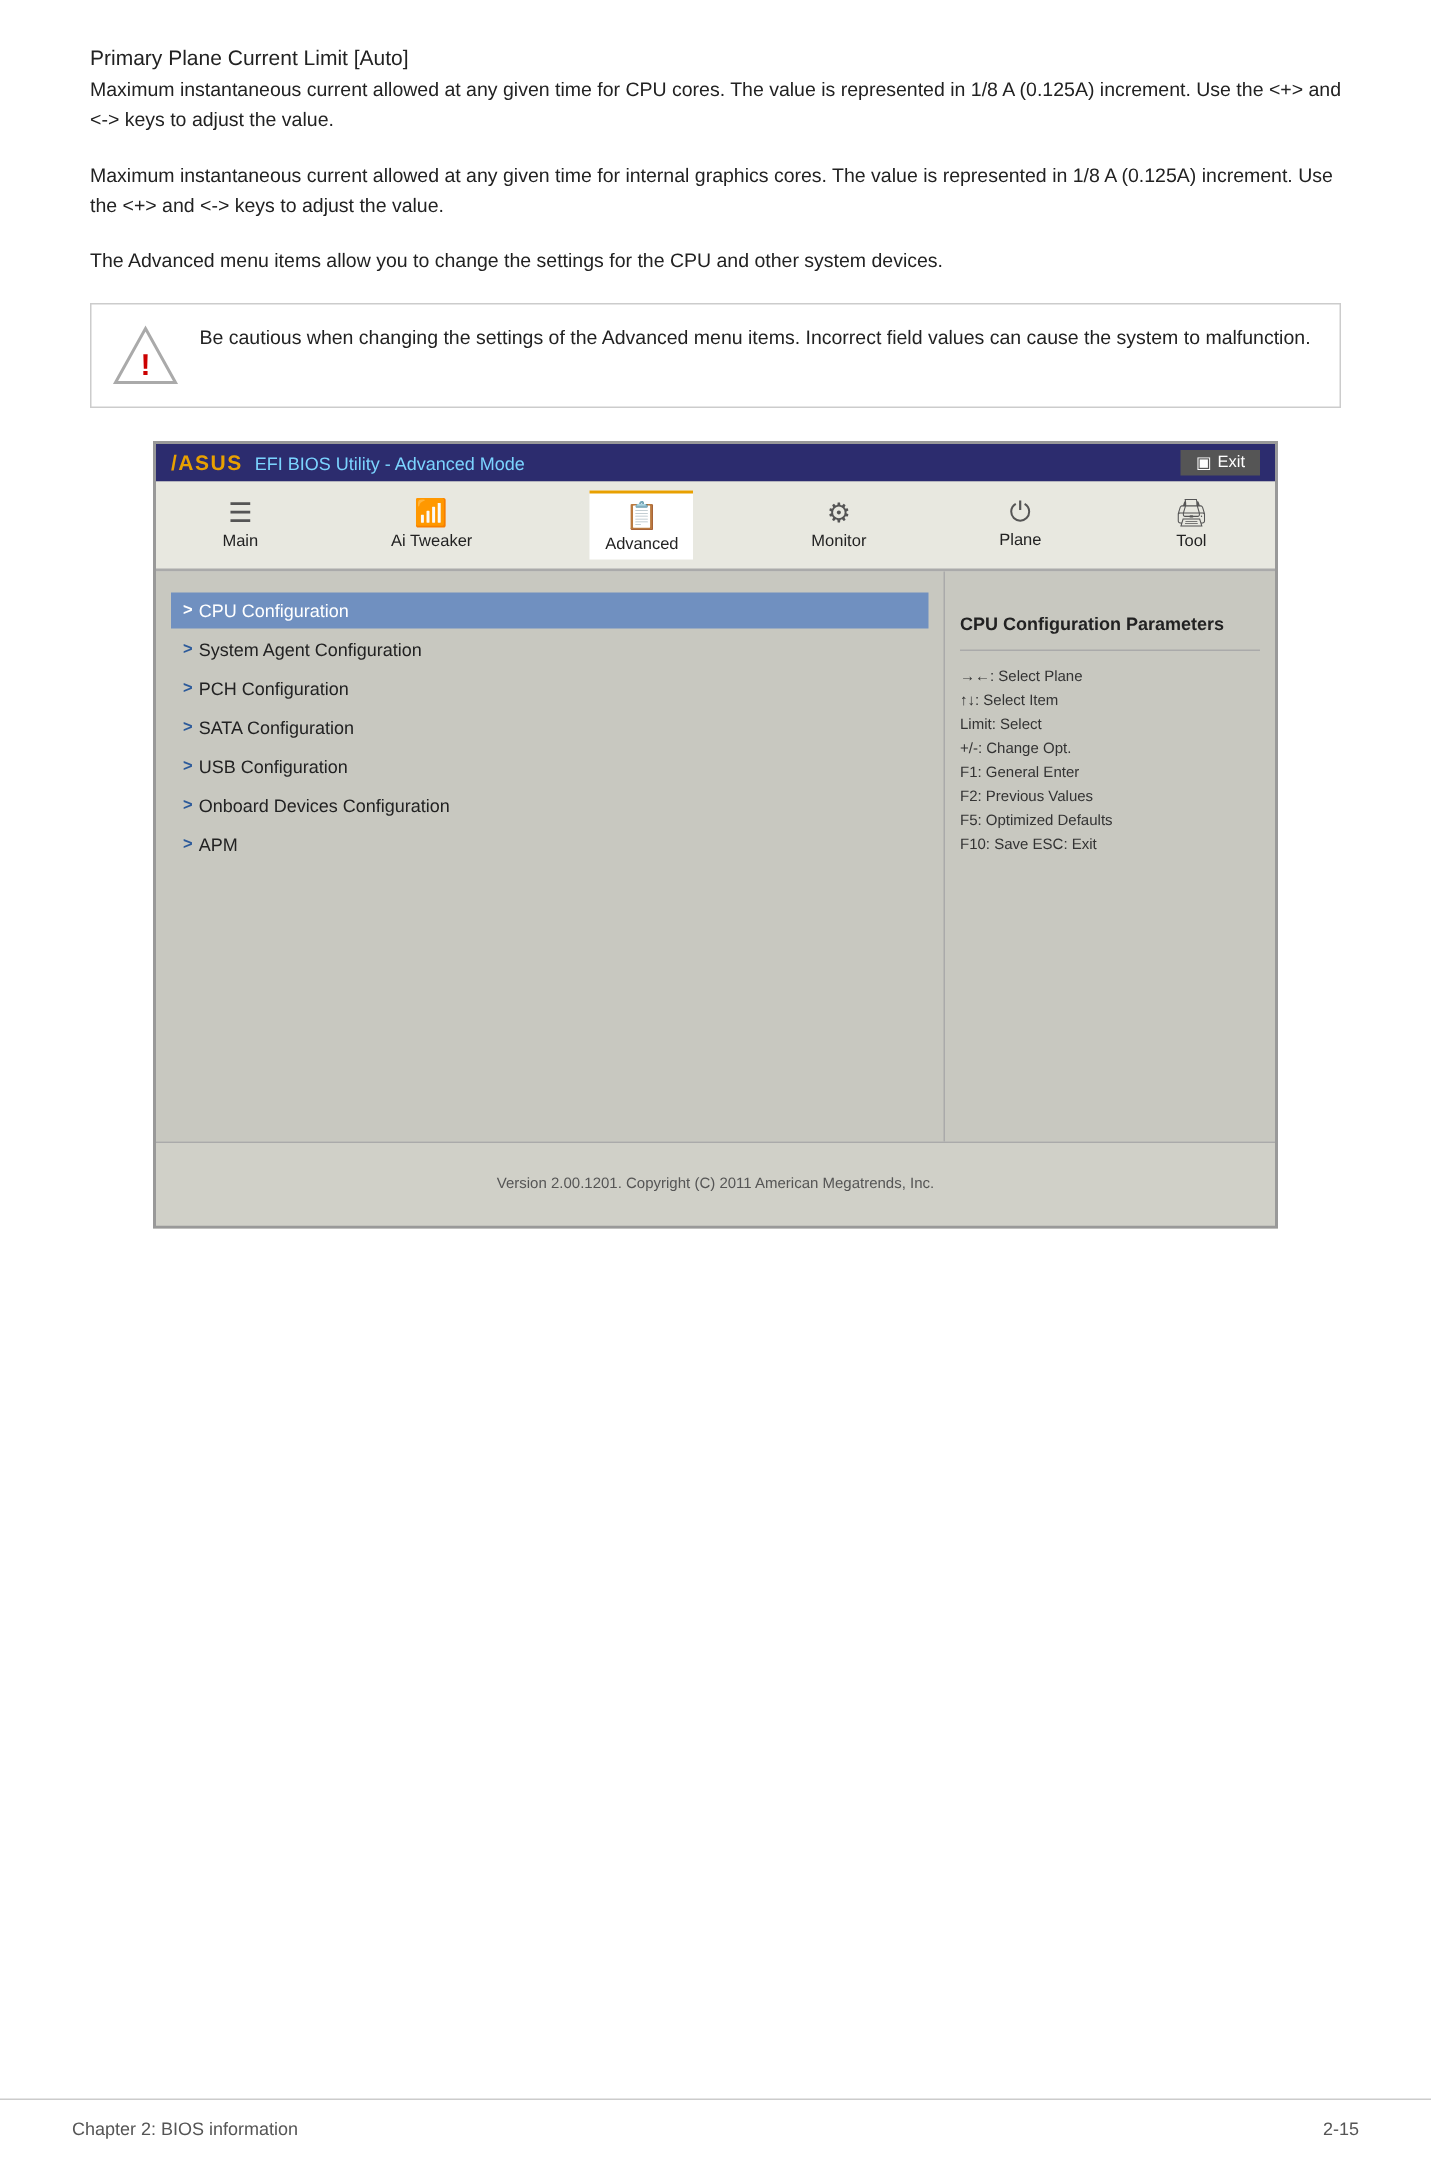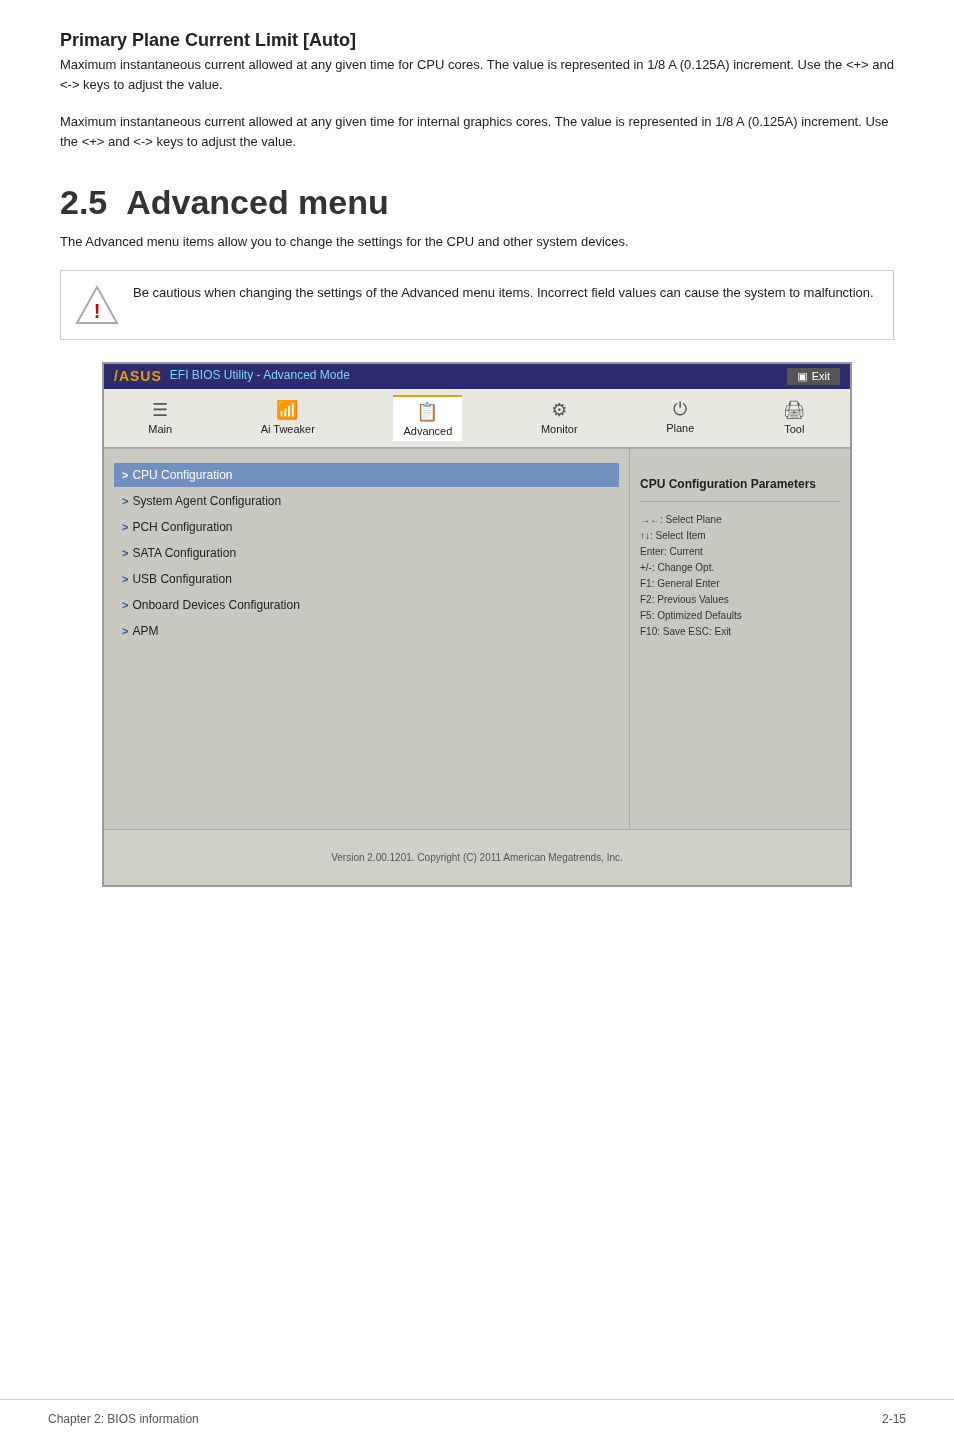--- a/index.html
+++ b/index.html
@@ -11,22 +11,22 @@
       width: 954px;
       min-height: 1438px;
       position: relative;
     }
 
     .page-content {
       padding: 30px 60px 60px 60px;
     }
 
     .section-heading {
-      font-weight: bold;
-      font-size: 18px;
+      font-weight: normal;
+      font-size: 14px;
       margin-bottom: 4px;
     }
 
     .body-text {
       font-size: 13px;
       line-height: 1.5;
       margin-bottom: 18px;
     }
 
     
@@ -87,21 +87,21 @@
       color: #fff;
       display: flex;
       align-items: center;
       justify-content: space-between;
       padding: 4px 10px;
       font-size: 13px;
     }
 
     .bios-titlebar-left {
       display: flex;
-      align-items: flex-start;
+      align-items: flex-end;
       gap: 8px;
     }
 
     .asus-logo {
       color: #e8a000;
       font-weight: bold;
       font-size: 14px;
       letter-spacing: 1px;
     }
 
@@ -245,23 +245,20 @@
 
   <div>
     <p class="section-heading">Primary Plane Current Limit [Auto]</p>
     <p class="body-text">Maximum instantaneous current allowed at any given time for CPU cores. The value is represented in 1/8 A (0.125A) increment. Use the &lt;+&gt; and &lt;-&gt; keys to adjust the value.</p>
   </div>
 
   <div>
     <p class="body-text">Maximum instantaneous current allowed at any given time for internal graphics cores. The value is represented in 1/8 A (0.125A) increment. Use the &lt;+&gt; and &lt;-&gt; keys to adjust the value.</p>
   </div>
 
-  <h2 class="chapter-heading">
-    <span class="chapter-number">2.5</span>&nbsp;&nbsp;<span>Advanced menu</span>
-  </h2>
 
   <p class="intro-text">The Advanced menu items allow you to change the settings for the CPU and other system devices.</p>
 
   <div class="warning-box">
     <svg class="warning-icon" viewBox="0 0 44 44" xmlns="http://www.w3.org/2000/svg">
       <polygon points="22,4 42,40 2,40" fill="none" stroke="#aaa" stroke-width="2"></polygon>
       <text x="22" y="35" text-anchor="middle" font-size="20" fill="#c00" font-weight="bold">!</text>
     </svg>
     <p class="warning-text">Be cautious when changing the settings of the Advanced menu items. Incorrect field values can cause the system to malfunction.</p>
   </div>
@@ -338,21 +335,21 @@
           <span>APM</span>
         </div>
       </div>
 
       <div class="bios-right">
         <div class="bios-help-title">CPU Configuration Parameters</div>
         <hr class="bios-divider">
         <div class="bios-keys">
           <div>→←: Select Plane</div>
           <div>↑↓: Select Item</div>
-          <div>Enter: Current</div>
+          <div>Limit: Select</div>
           <div>+/-: Change Opt.</div>
           <div>F1:  General Enter</div>
           <div>F2:  Previous Values</div>
           <div>F5:  Optimized Defaults</div>
           <div>F10: Save   ESC: Exit</div>
         </div>
       </div>
     </div>
 
     <div class="bios-footer">

